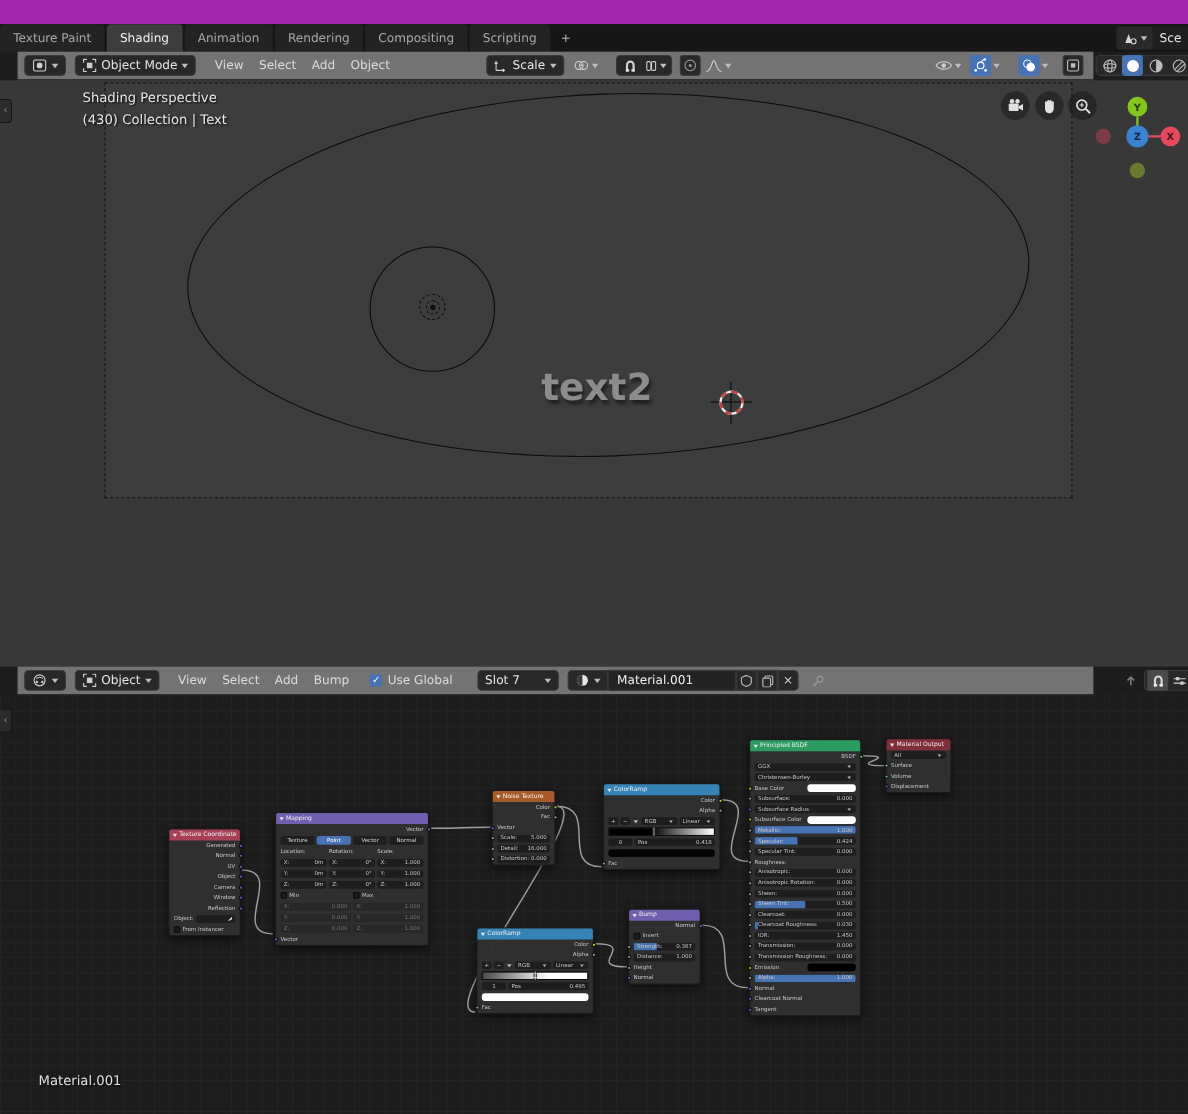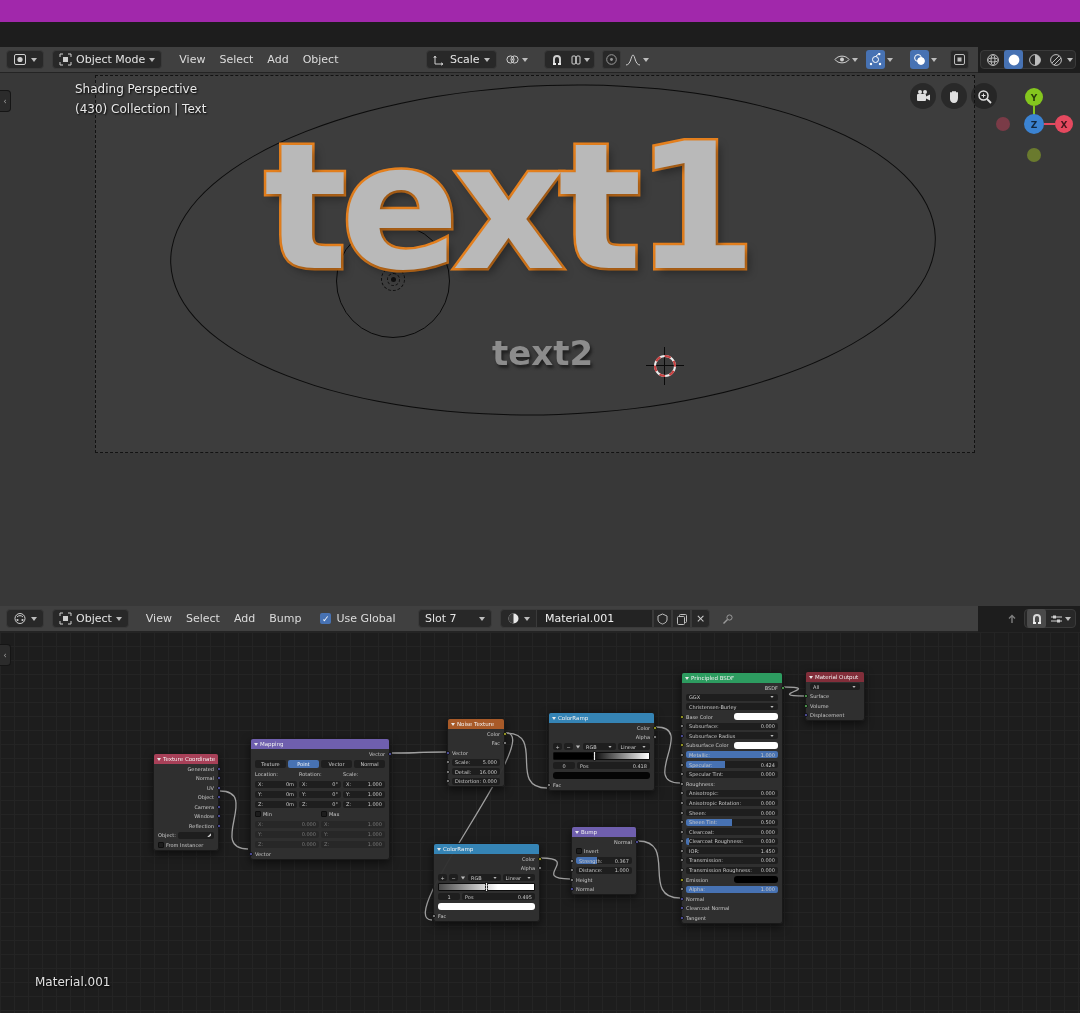--- a/index.html
+++ b/index.html
@@ -13,21 +13,21 @@
   
   #tabbar{position:absolute;left:0;top:22px;width:1080px;height:25px;background:#161616;display:flex;align-items:flex-end}
   .wtab{height:25px;display:flex;align-items:center;padding:0 12px;font-size:11px;color:#a8a8a8;background:#232323;border-right:1px solid #161616;border-radius:4px 4px 0 0;margin-right:1px;white-space:nowrap}
   .wtab.active{background:#3d3d3d;color:#f0f0f0}
   .wtab.addtab{background:transparent;color:#bbb;padding:0 8px}
   #scene-widget{margin-left:auto;display:flex;align-items:center;height:25px}
   #scene-btn{display:flex;align-items:center;gap:3px;background:#2a2a2a;height:21px;padding:0 5px;border-radius:3px 0 0 3px}
   #scene-field{background:#1f1f1f;height:21px;color:#e8e8e8;font-size:11px;display:flex;align-items:center;padding:0 6px;min-width:26px}
 
   
-  .hdr{position:absolute;left:0;width:978px;background:#404040;border-bottom:1px solid #242424;display:flex;align-items:center;font-size:11px;color:#dcdcdc}
+  .hdr{position:absolute;left:16px;width:978px;background:#737373;border-bottom:1px solid #242424;display:flex;align-items:center;font-size:11px;color:#dcdcdc}
   .hbtn{background:#282828;border:1px solid #3a3a3a;border-radius:4px;height:19px;display:flex;align-items:center;gap:4px;padding:0 6px;color:#e4e4e4;white-space:nowrap}
   .menu{padding:0 7px;height:19px;display:flex;align-items:center;color:#dcdcdc;white-space:nowrap}
   .chv{width:0;height:0;border-left:3px solid transparent;border-right:3px solid transparent;border-top:4px solid #bdbdbd;display:inline-block}
   .iconbtn{height:19px;min-width:19px;display:flex;align-items:center;justify-content:center;gap:2px;border-radius:3px;padding:0 2px}
   .iconbtn.blue{background:#4772b3}
   .iconbtn.dark{background:#282828;border:1px solid #3a3a3a}
   .grp{display:flex;align-items:center;background:#282828;border:1px solid #3a3a3a;border-radius:4px;height:19px;padding:0 2px;gap:2px}
   svg.ic{display:block}
 
   
@@ -78,20 +78,39 @@
   .dim{opacity:.45}
   .colhead{flex:1}
 </style>
 </head>
 <body>
 
 <div id="app">
 
   <div id="titlebar"></div>
 
+  <div id="tabbar">
+    <div class="wtab">Texture Paint</div>
+    <div class="wtab active">Shading</div>
+    <div class="wtab">Animation</div>
+    <div class="wtab">Rendering</div>
+    <div class="wtab">Compositing</div>
+    <div class="wtab">Scripting</div>
+    <div class="wtab addtab">+</div>
+    <div id="scene-widget">
+      <div id="scene-btn">
+        <svg class="ic" width="14" height="14" viewBox="0 0 14 14">
+            <path d="M3 11 L6 3 L9 11 Z" fill="#d8d8d8"></path>
+            <circle cx="10.5" cy="9.5" r="2.3" fill="none" stroke="#d8d8d8" stroke-width="1"></circle>
+          </svg>
+        <span class="chv"></span>
+      </div>
+      <div id="scene-field">Sce</div>
+    </div>
+  </div>
 
   <div class="hdr" style="top:47px;height:26px">
     <div class="hbtn" style="margin-left:6px">
       <svg class="ic" width="14" height="13" viewBox="0 0 14 13">
           <rect x="1.5" y="1.5" width="11" height="10" rx="1.5" fill="none" stroke="#cfcfcf"></rect>
           <circle cx="7" cy="6.5" r="2.6" fill="#cfcfcf"></circle>
         </svg>
       <span class="chv"></span>
     </div>
     <div class="hbtn" style="margin-left:8px">
@@ -219,21 +238,20 @@
 
   <div id="viewport">
     <div id="cam-frame"></div>
     <div id="big-ellipse"></div>
     <div id="lamp-circle"></div>
     <div id="lamp">
         <div class="mid">
           <div class="dot"></div>
         </div>
       </div>
-    <div id="text1">text1</div>
     <div id="text2">text2</div>
     <div id="cursor3d">
         <div class="h"></div>
         <div class="v"></div>
         <div class="w"></div>
         <div class="r"></div>
       </div>
     <div id="vp-label1">Shading Perspective</div>
     <div id="vp-label2">(430) Collection | Text</div>
 

